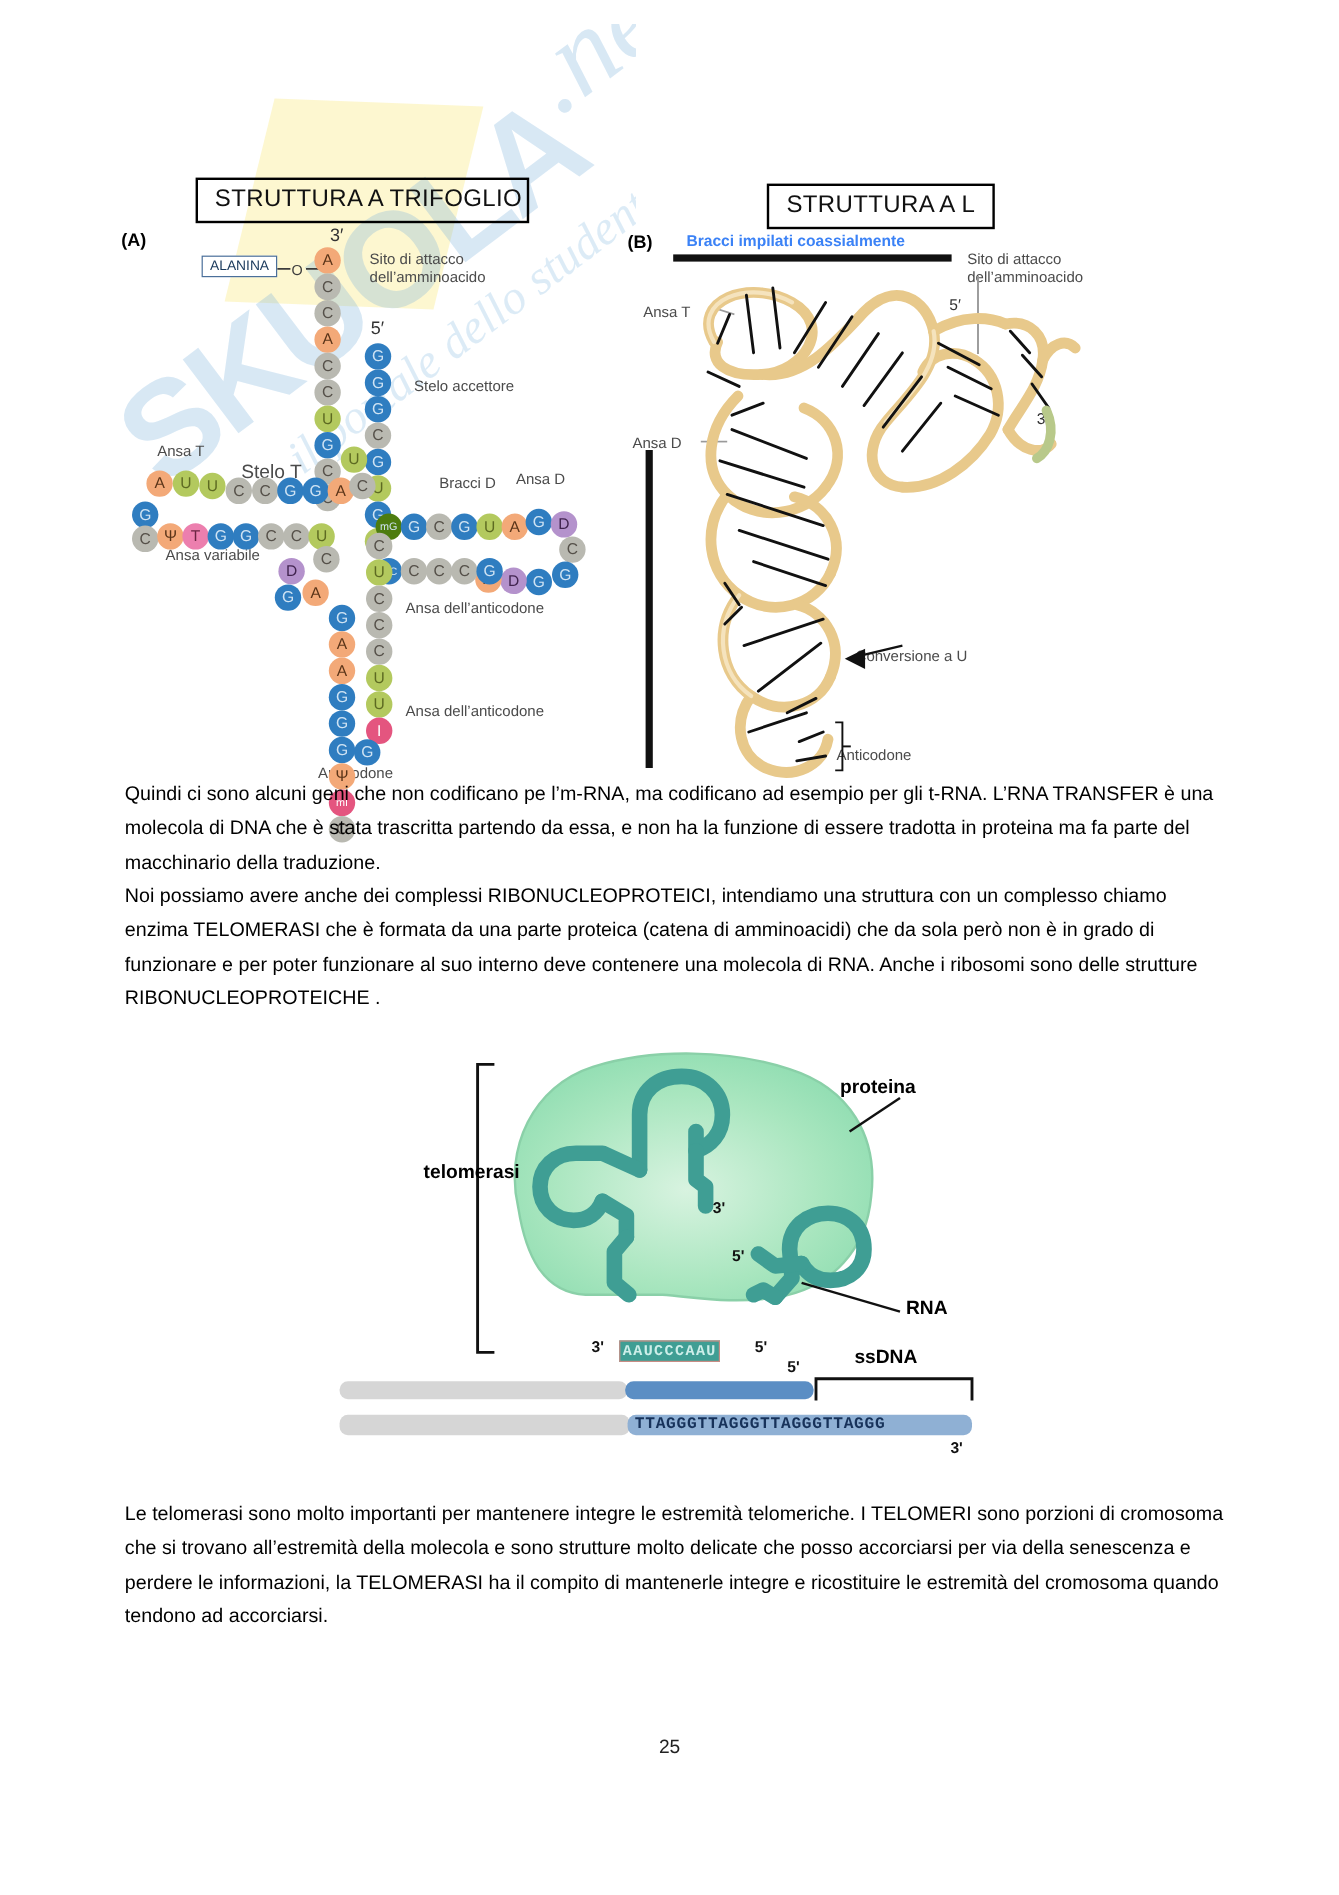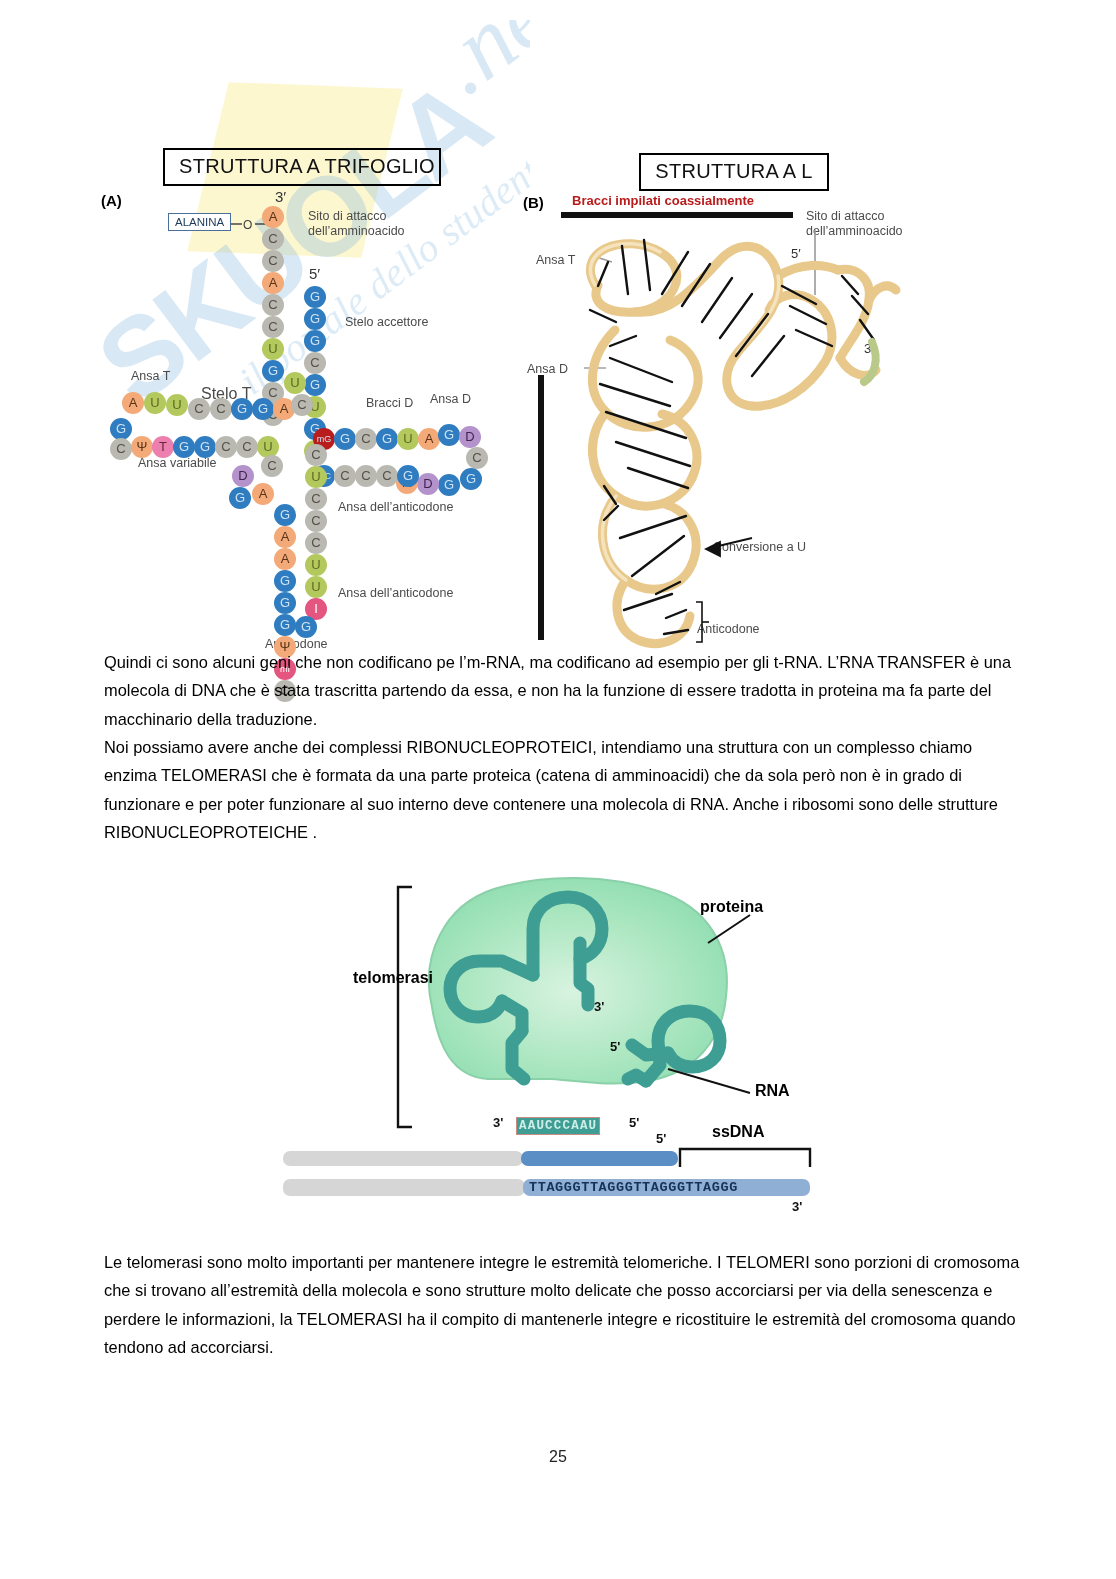--- a/index.html
+++ b/index.html
@@ -60,21 +60,21 @@
   .b-A { background:#f3a978; color:#5a3418; }
   .b-C { background:#b9b9b1; color:#555049; }
   .b-G { background:#2f7dc0; color:#cfe3f3; }
   .b-U { background:#b3c95e; color:#5d6a22; }
   .b-D { background:#b492cc; color:#41244f; }
   .b-T { background:#ec7fae; color:#6a2542; }
   .b-P { background:#f3a978; color:#5a3418; }
   .b-mI{ background:#e4557f; color:#fff; }
   .b-I { background:#e4557f; color:#fff; }
   .b-mC{ background:#2f7dc0; color:#cfe3f3; }
-  .b-mG{ background:#b91c1c; color:#cfe3f3; }
+  .b-mG{ background:#4d7c0f; color:#cfe3f3; }
 
   
   .para {
     position:absolute;
     left:104px;
     width:920px;
     font-family:"Liberation Sans", sans-serif;
     font-size:16.4px;
     line-height:28.4px;
     color:#000;
@@ -256,21 +256,21 @@
     <div class="bead b-U" style="left: 305px; top: 554px;">U</div>
     <div class="bead b-U" style="left: 305px; top: 576px;">U</div>
     <div class="bead b-I" style="left: 305px; top: 598px;">I</div>
     <div class="bead b-G" style="left: 295px; top: 616px;">G</div>
   </div>
 
 <div class="titlebox" style="left:639px; top:153px; width:158px;">STRUTTURA A L</div>
 
 <span class="panel-letter" style="left:523px; top:194px;">(B)</span>
 
-<span class="lbl" style="left:572px; top:193px; font-size:13px; font-weight:bold; color:#b91c1c;">Bracci impilati coassialmente</span>
+<span class="lbl" style="left:572px; top:193px; font-size:13px; font-weight:bold; color:#3b82f6;">Bracci impilati coassialmente</span>
 <span class="lbl" style="left:806px; top:209px; font-size:12.5px;">Sito di attacco</span>
 <span class="lbl" style="left:806px; top:224px; font-size:12.5px;">dell’amminoacido</span>
 <span class="lbl" style="left:536px; top:253px; font-size:12.5px;">Ansa T</span>
 <span class="lbl" style="left:527px; top:362px; font-size:12.5px;">Ansa D</span>
 <span class="lbl" style="left:791px; top:246px; font-size:13px; color:#333;">5′</span>
 <span class="lbl" style="left:864px; top:341px; font-size:13px; color:#333;">3′</span>
 <span class="lbl" style="left:713px; top:540px; font-size:12.5px;">Conversione a U</span>
 <span class="lbl" style="left:697px; top:622px; font-size:12.5px;">Anticodone</span>
 
 <svg class="fig" style="left:520px; top:190px;" width="420" height="465" viewBox="0 0 420 465">

